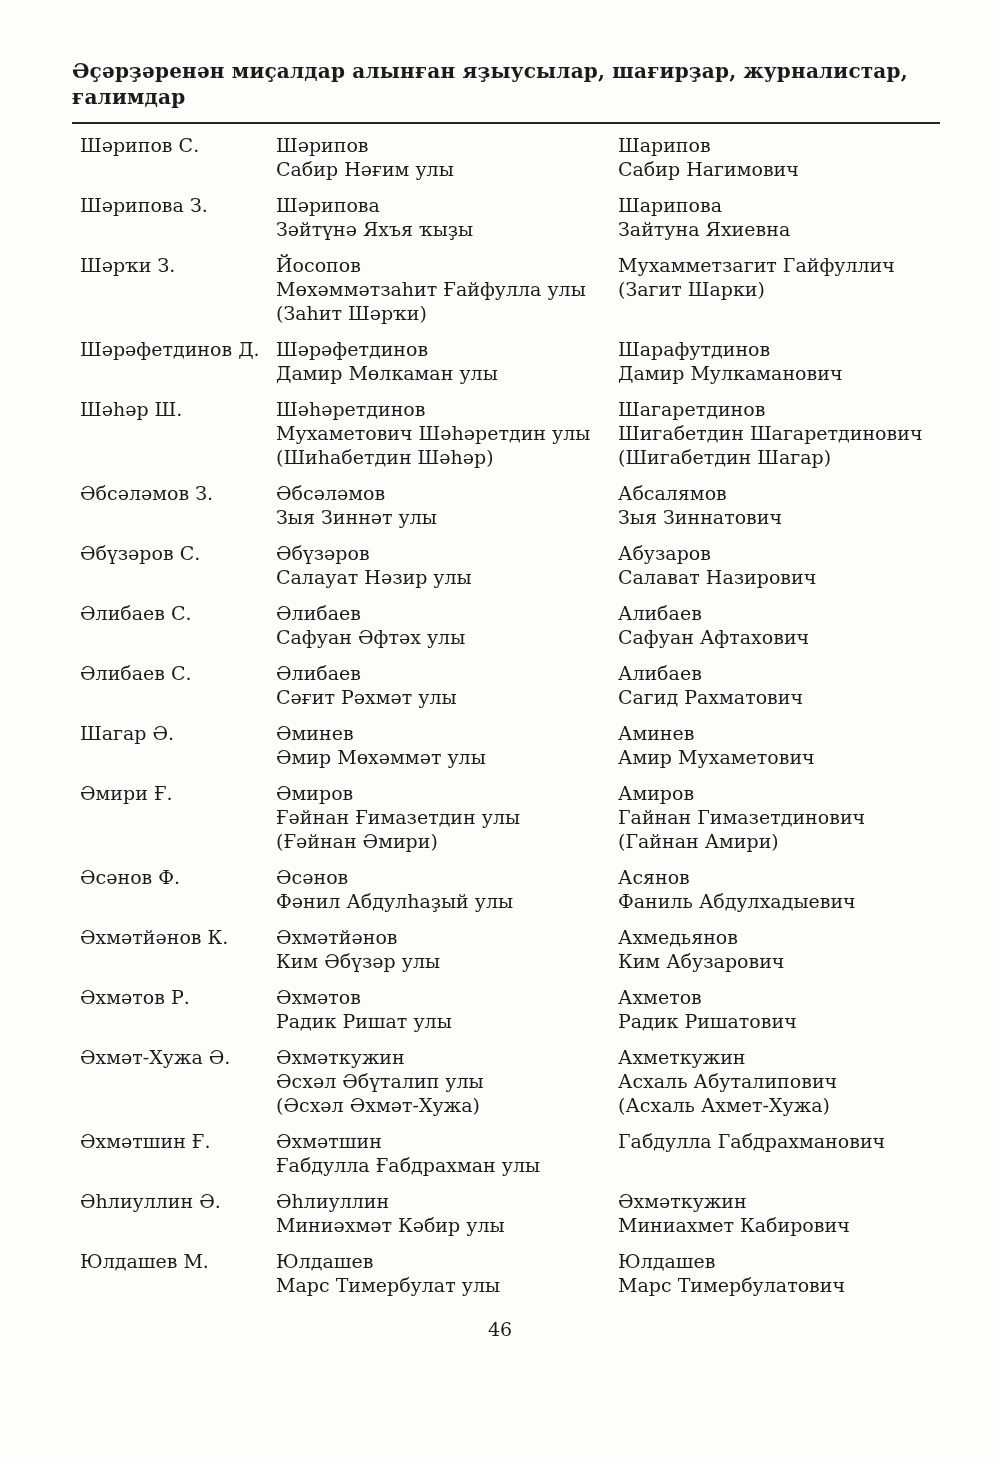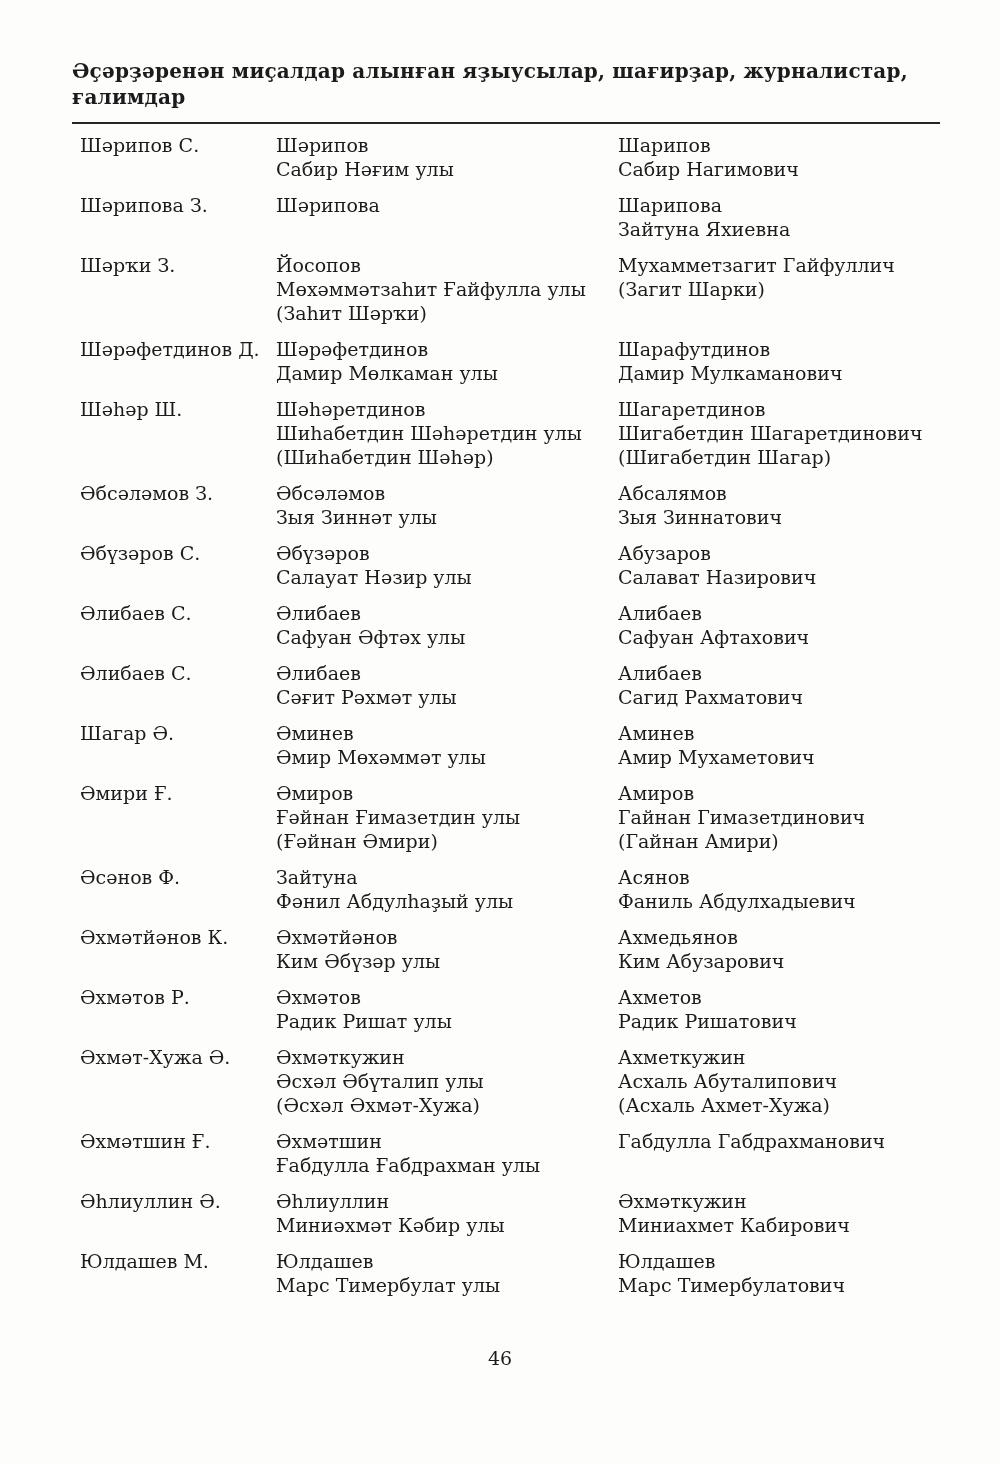--- a/index.html
+++ b/index.html
@@ -43,21 +43,21 @@
   }
   .col {
     font-size: 19px;
     line-height: 24px;
   }
   .col-short   { width: 196px; flex: 0 0 196px; margin-left: 8px; }
   .col-bashkir { width: 342px; flex: 0 0 342px; }
   .col-russian { flex: 1 1 auto; }
   .footer {
     position: absolute;
-    top: 1346px;
+    top: 1317px;
     left: 0;
     width: 1000px;
     text-align: center;
     font-size: 19px;
     line-height: 24px;
   }
 </style>
 </head>
 <body>
 
@@ -77,20 +77,21 @@
     <div class="col col-russian">
           <div class="line">Шарипов</div>
           <div class="line">Сабир Нагимович</div>
         </div>
   </div>
 
   <div class="row">
     <div class="col col-short">Шәрипова З.</div>
     <div class="col col-bashkir">
           <div class="line">Шәрипова</div>
+          <div class="line">Зәйтүнә Яхъя ҡыҙы</div>
         </div>
     <div class="col col-russian">
           <div class="line">Шарипова</div>
           <div class="line">Зайтуна Яхиевна</div>
         </div>
   </div>
 
   <div class="row">
     <div class="col col-short">Шәрҡи З.</div>
     <div class="col col-bashkir">
@@ -113,21 +114,21 @@
     <div class="col col-russian">
           <div class="line">Шарафутдинов</div>
           <div class="line">Дамир Мулкаманович</div>
         </div>
   </div>
 
   <div class="row">
     <div class="col col-short">Шәһәр Ш.</div>
     <div class="col col-bashkir">
           <div class="line">Шәһәретдинов</div>
-          <div class="line">Шиһабетдин Шәһәретдин улы</div>
+          <div class="line">Мухаметович Шәһәретдин улы</div>
           <div class="line">(Шиһабетдин Шәһәр)</div>
         </div>
     <div class="col col-russian">
           <div class="line">Шагаретдинов</div>
           <div class="line">Шигабетдин Шагаретдинович</div>
           <div class="line">(Шигабетдин Шагар)</div>
         </div>
   </div>
 
   <div class="row">
@@ -200,21 +201,21 @@
     <div class="col col-russian">
           <div class="line">Амиров</div>
           <div class="line">Гайнан Гимазетдинович</div>
           <div class="line">(Гайнан Амири)</div>
         </div>
   </div>
 
   <div class="row">
     <div class="col col-short">Әсәнов Ф.</div>
     <div class="col col-bashkir">
-          <div class="line">Зайтуна</div>
+          <div class="line">Әсәнов</div>
           <div class="line">Фәнил Абдулһаҙый улы</div>
         </div>
     <div class="col col-russian">
           <div class="line">Асянов</div>
           <div class="line">Фаниль Абдулхадыевич</div>
         </div>
   </div>
 
   <div class="row">
     <div class="col col-short">Әхмәтйәнов К.</div>

